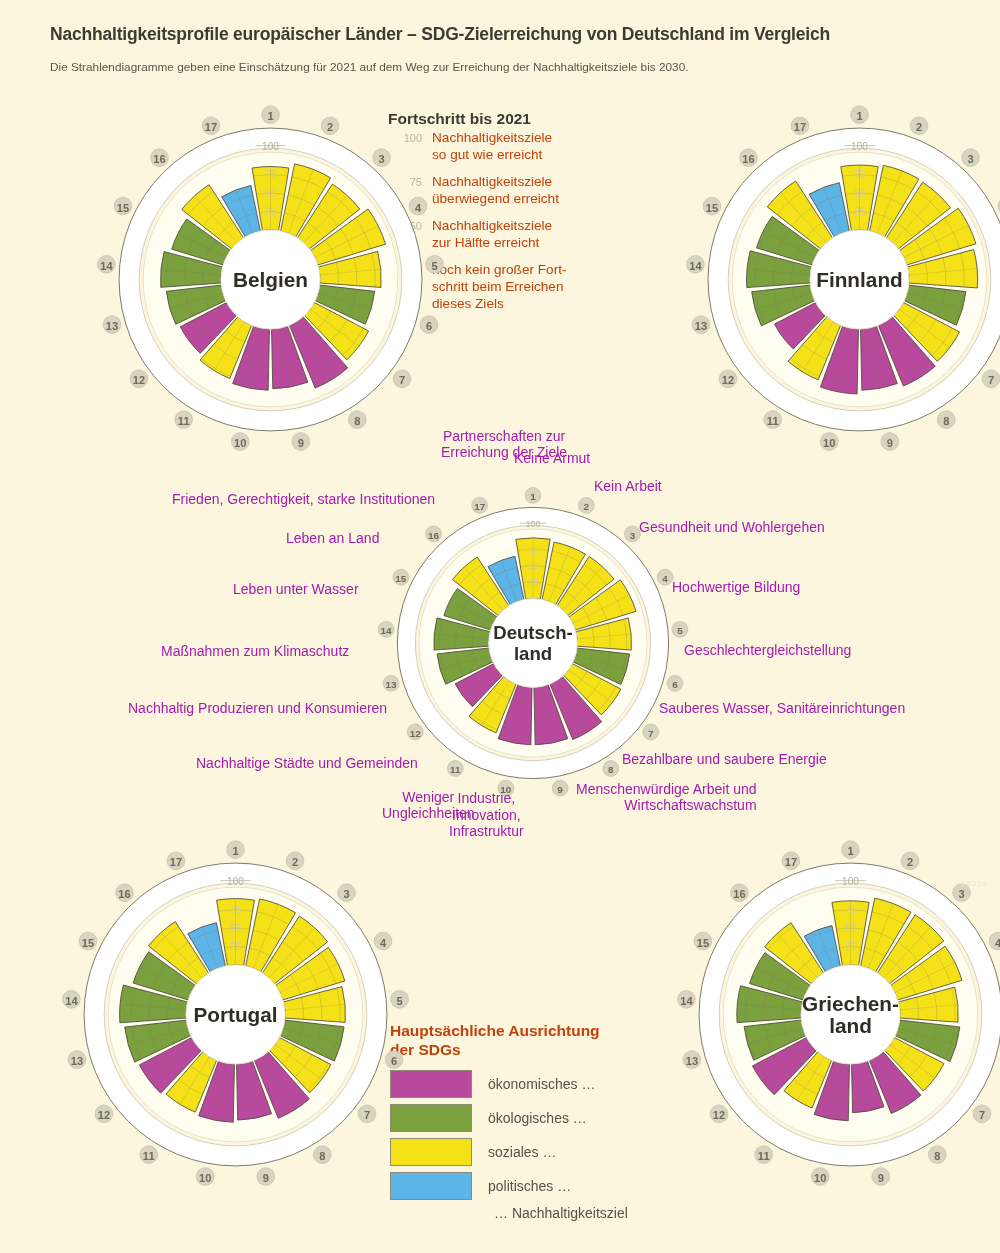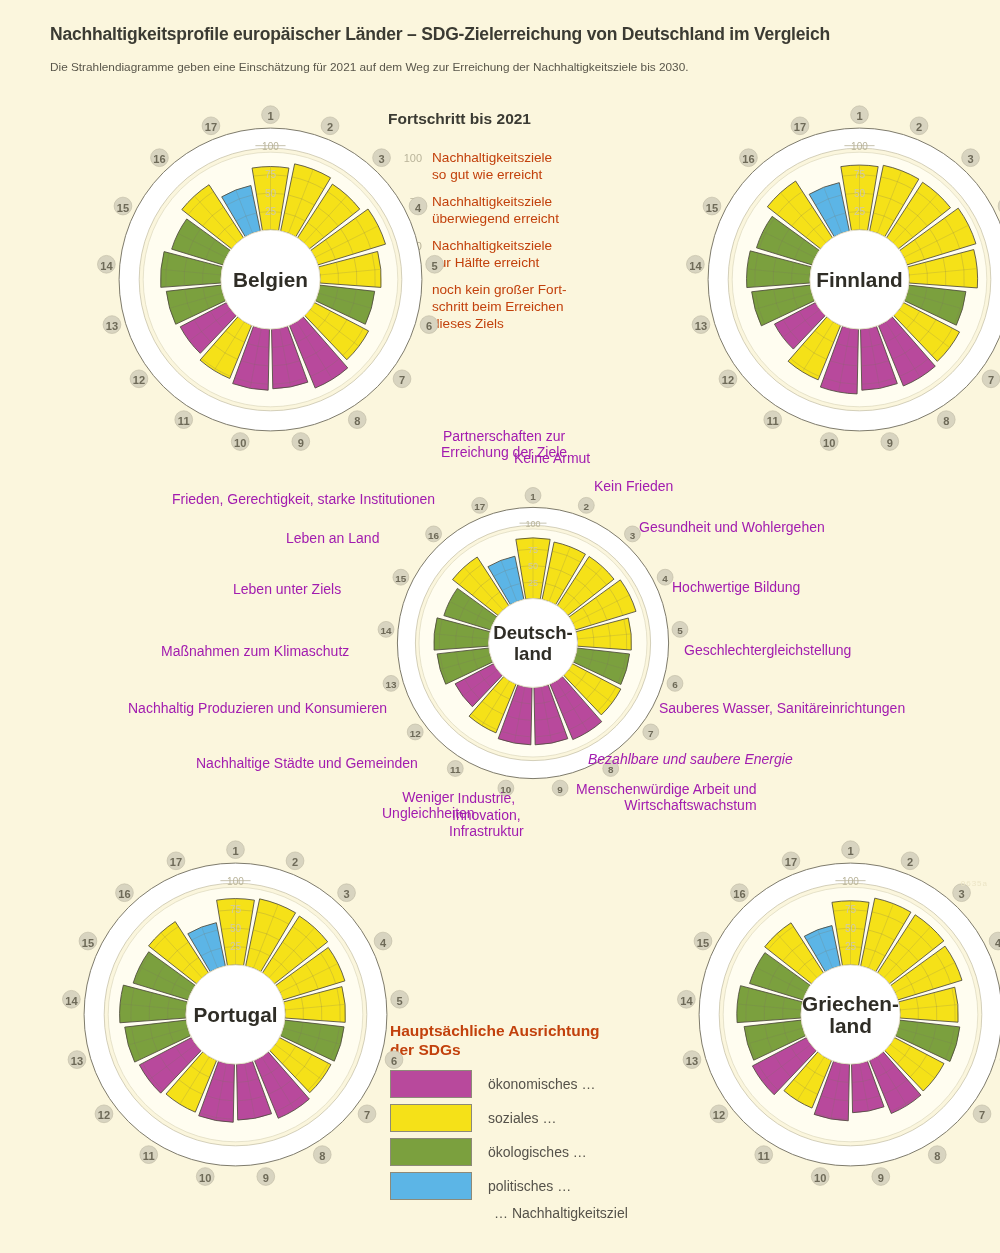--- a/index.html
+++ b/index.html
@@ -21,21 +21,21 @@
     letter-spacing:-0.2px;
   }
   .subtitle{
     position:absolute;left:50px;top:60px;
     font-size:11.8px;color:#59564a;
   }
 
   
   .prog-legend{position:absolute;left:388px;top:110px;width:250px;}
   .prog-legend h2{
-    margin:0 0 22px 0;font-size:15.5px;font-weight:bold;color:#3b3b33;
+    margin:0 0 2px 0;font-size:15.5px;font-weight:bold;color:#3b3b33;
   }
   .prog-row{display:flex;margin-bottom:11px;}
   .prog-num{
     width:34px;text-align:right;flex:0 0 34px;
     font-size:11px;color:#b9b49a;padding-top:2px;
   }
   .prog-txt{
     padding-left:10px;font-size:13.6px;color:#c2410c;line-height:1.22;
   }
 
@@ -102,26 +102,26 @@
   </div>
 
   <div class="cat-legend">
     <h2 style="white-space:pre-line">Hauptsächliche Ausrichtung
 der SDGs</h2>
     <div class="cat-row">
       <div class="cat-sw" style="background:#b8499c"></div>
       <div class="cat-lbl">ökonomisches …</div>
     </div>
     <div class="cat-row">
+      <div class="cat-sw" style="background:#7ba03e"></div>
+      <div class="cat-lbl">ökologisches …</div>
+    </div>
+    <div class="cat-row">
       <div class="cat-sw" style="background:#f5e118"></div>
       <div class="cat-lbl">soziales …</div>
-    </div>
-    <div class="cat-row">
-      <div class="cat-sw" style="background:#7ba03e"></div>
-      <div class="cat-lbl">ökologisches …</div>
     </div>
     <div class="cat-row">
       <div class="cat-sw" style="background:#5cb5e6"></div>
       <div class="cat-lbl">politisches …</div>
     </div>
     <div class="cat-foot">… Nachhaltigkeitsziel</div>
   </div>
 
   <div class="chart" id="chart-belgien" style="left:103px;top:112px;">
       <svg width="335" height="335" viewBox="0 0 335 335">
@@ -788,37 +788,37 @@
           <circle cx="56.46148401417436" cy="45.69655026369105" r="8.8775" fill="#d8d4c0" stroke="#bdb8a2" stroke-width="0.6"></circle>
           <text x="56.46148401417436" y="51.20060026369105" text-anchor="middle" font-size="11.096874999999999" fill="#6e6a58" font-family="&quot;Liberation Sans&quot;, sans-serif" font-weight="bold">16</text>
           <circle cx="107.96014857903344" cy="13.809927149574094" r="8.8775" fill="#d8d4c0" stroke="#bdb8a2" stroke-width="0.6"></circle>
           <text x="107.96014857903344" y="19.313977149574093" text-anchor="middle" font-size="11.096874999999999" fill="#6e6a58" font-family="&quot;Liberation Sans&quot;, sans-serif" font-weight="bold">17</text>
         </g>
       </svg>
     </div>
 
   <div id="de-labels">
       <div class="sdg-label l" style="left: 514px; top: 449.5px;">Keine Armut</div>
-      <div class="sdg-label l" style="left: 594px; top: 477.5px;">Kein Frieden</div>
+      <div class="sdg-label l" style="left: 594px; top: 477.5px;">Kein Arbeit</div>
       <div class="sdg-label l" style="left: 639px; top: 518.5px;">Gesundheit und Wohlergehen</div>
       <div class="sdg-label l" style="left: 672px; top: 578.5px;">Hochwertige Bildung</div>
       <div class="sdg-label l" style="left: 684px; top: 641.5px;">Geschlechtergleichstellung</div>
       <div class="sdg-label l" style="left: 659px; top: 699.5px;">Sauberes Wasser, Sanitäreinrichtungen</div>
-      <div class="sdg-label l" style="left: 588px; top: 750.5px; font-style: italic;">Bezahlbare und saubere Energie</div>
+      <div class="sdg-label l" style="left: 622px; top: 750.5px;">Bezahlbare und saubere Energie</div>
       <div class="sdg-label l" style="left: 576px; top: 780.5px;">Menschenwürdige Arbeit und
 Wirtschaftswachstum</div>
       <div class="sdg-label c" style="left: 449px; top: 790px;">Industrie,
 Innovation,
 Infrastruktur</div>
       <div class="sdg-label c" style="left: 382px; top: 788.5px;">Weniger
 Ungleichheiten</div>
       <div class="sdg-label r" style="left: 196px; top: 754.5px;">Nachhaltige Städte und Gemeinden</div>
       <div class="sdg-label r" style="left: 128px; top: 699.5px;">Nachhaltig Produzieren und Konsumieren</div>
       <div class="sdg-label r" style="left: 161px; top: 642.5px;">Maßnahmen zum Klimaschutz</div>
-      <div class="sdg-label r" style="left: 233px; top: 580.5px;">Leben unter Ziels</div>
+      <div class="sdg-label r" style="left: 233px; top: 580.5px;">Leben unter Wasser</div>
       <div class="sdg-label r" style="left: 286px; top: 529.5px;">Leben an Land</div>
       <div class="sdg-label r" style="left: 172px; top: 490.5px;">Frieden, Gerechtigkeit, starke Institutionen</div>
       <div class="sdg-label c" style="left: 441px; top: 427.5px;">Partnerschaften zur
 Erreichung der Ziele</div>
     </div>
 
   <div class="watermark">0635a</div>
 </div>
 
 </body></html>

